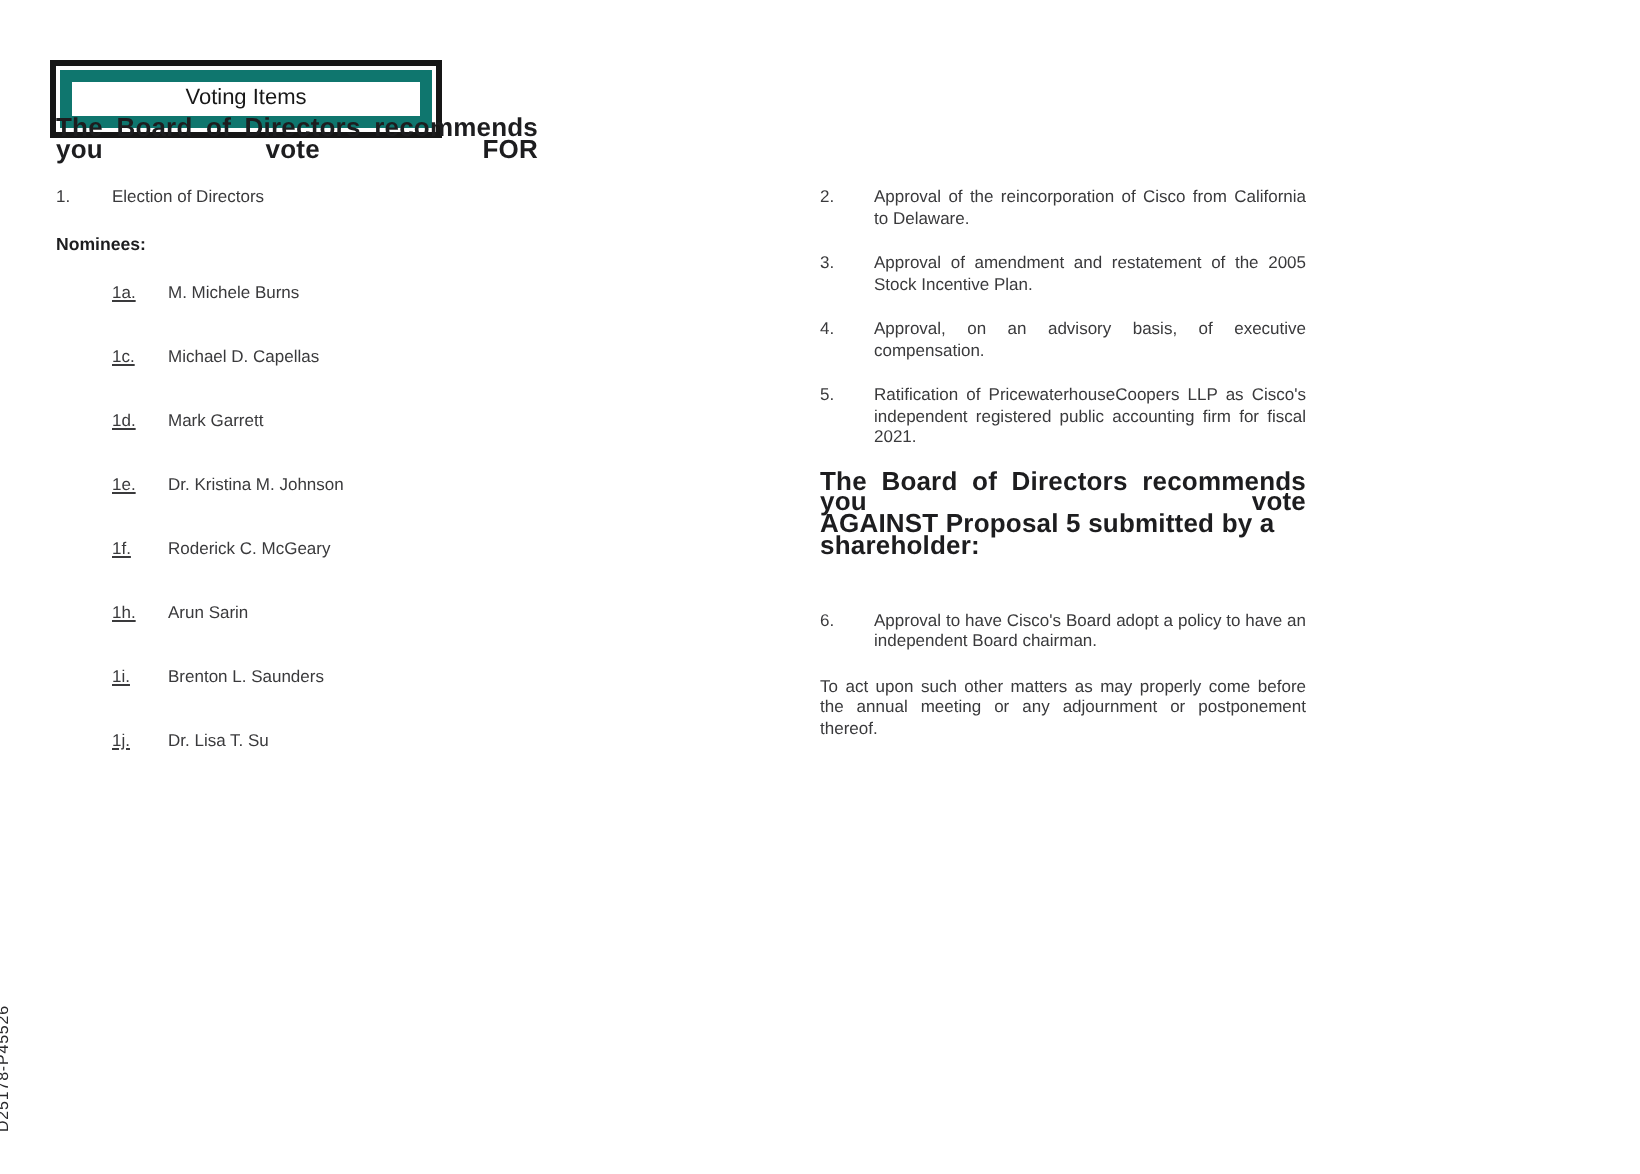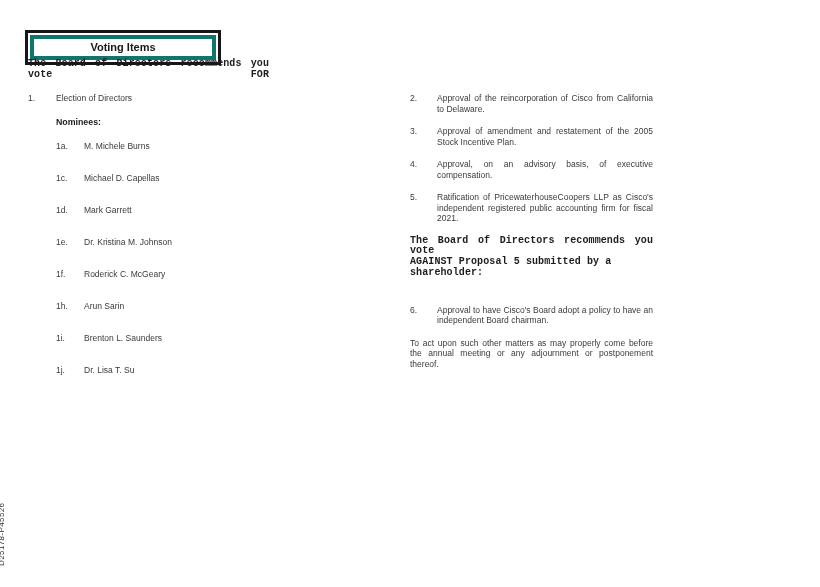--- a/index.html
+++ b/index.html
@@ -18,37 +18,36 @@
   .vbox {
     position: absolute;
     left: 25px;
     top: 30px;
     width: 196px;
     border: 3px solid #161616;
     background: #ffffff;
     padding: 2px;
   }
   .vbox-inner {
-    border: 4px solid #0f766e;
+    border: 6px solid #0f766e;
     text-align: center;
-    font-weight: bold;
+    font-weight: normal;
     font-size: 11px;
     line-height: 14px;
     color: #181818;
     padding: 1px 0 2px 0;
   }
 
   
   .heading {
     font-weight: bold;
-    font-size: 10px;
+    font-size: 13px;
     line-height: 10.8px;
     color: #1d1d1f;
     letter-spacing: 0.1px;
-    font-family: Liberation Mono, monospace;
   }
   .jfull { text-align: justify; text-align-last: justify; }
 
   .for-heading {
     position: absolute;
     left: 28px;
     top: 59px;
     width: 241px;
   }
 
@@ -58,28 +57,27 @@
     left: 28px;
     top: 93px;
     width: 290px;
     font-size: 8.5px;
     line-height: 11px;
   }
   .row { display: flex; }
   .num { width: 28px; flex: none; }
   .item1 { margin-bottom: 13px; }
   .nominees-label {
-    margin-left: 28px;
     margin-bottom: 13px;
     font-weight: bold;
     font-size: 8.8px;
     color: #1d1d1f;
   }
   .nominee-row { margin-left: 28px; margin-bottom: 21px; }
-  .nominee-id { width: 28px; flex: none; }
+  .nominee-id { width: 28px; flex: none; text-decoration: underline; }
 
   
   .right-col {
     position: absolute;
     left: 410px;
     top: 93px;
     width: 243px;
     font-size: 8.5px;
     line-height: 10.5px;
   }

